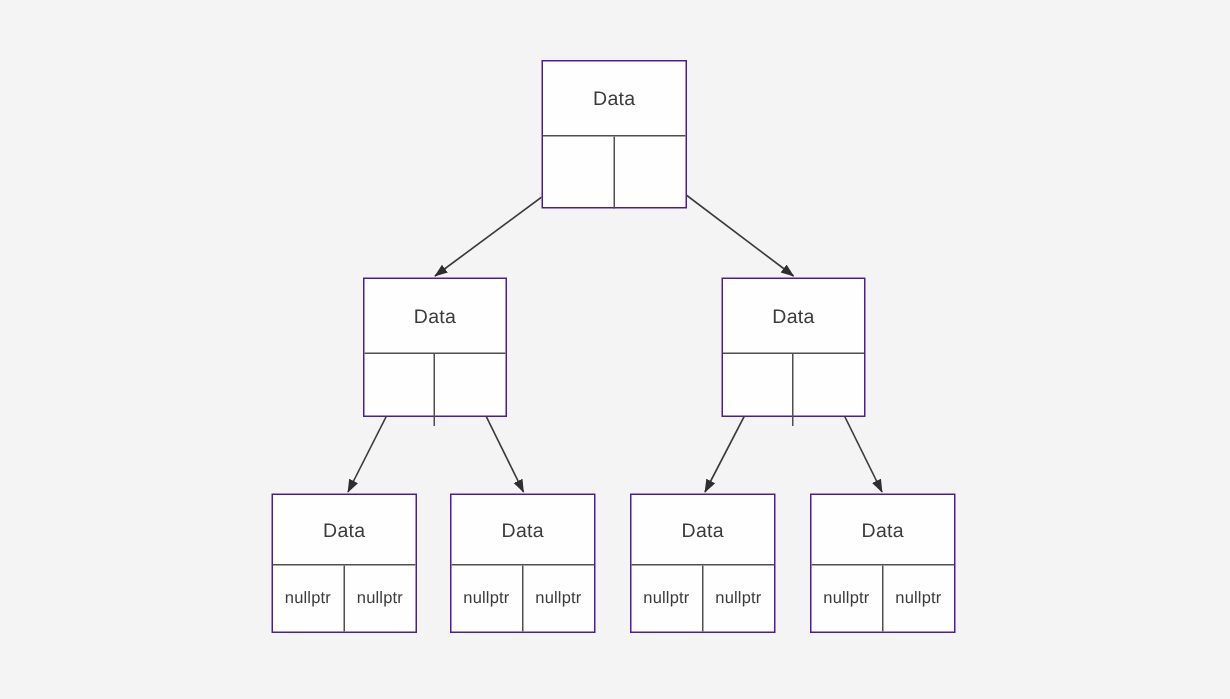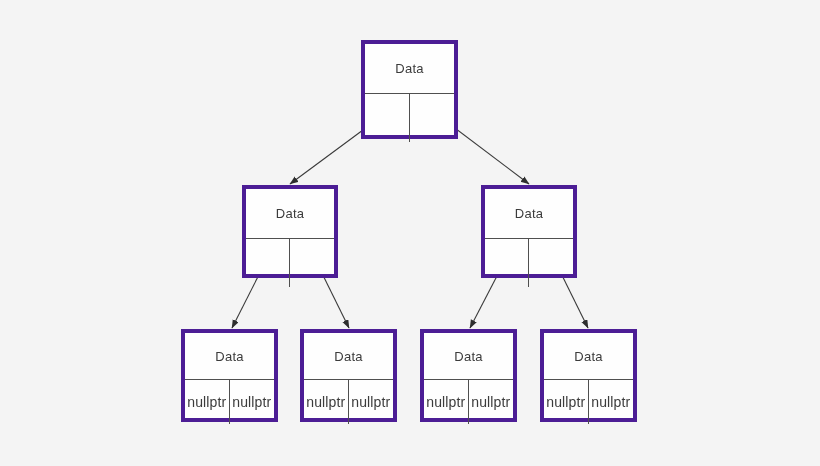--- a/index.html
+++ b/index.html
@@ -23,21 +23,21 @@
     left: 0;
     top: 0;
     width: 820px;
     height: 466px;
     pointer-events: none;
   }
   .node {
     position: absolute;
     box-sizing: border-box;
     background: #fefefe;
-    border: 4px solid #4c1d95;
+    border: 1px solid #4c1d95;
   }
   .node-data {
     box-sizing: border-box;
     width: 100%;
     display: flex;
     align-items: center;
     justify-content: center;
     border-bottom: 1px solid #4f4f4f;
     color: #3b3b3b;
     font-size: 13px;
@@ -48,21 +48,21 @@
     width: 100%;
     display: flex;
   }
   .ptr-cell {
     box-sizing: border-box;
     flex: 1 1 50%;
     display: flex;
     align-items: center;
     justify-content: center;
     color: #3b3b3b;
-    font-size: 14px;
+    font-size: 11px;
     letter-spacing: 0.1px;
     overflow: hidden;
   }
   .ptr-cell.left {
     border-right: 1px solid #4f4f4f;
   }
   
   .node.internal .node-data { height: 50px; }
   .node.internal .node-ptrs { height: 48px; }
   

